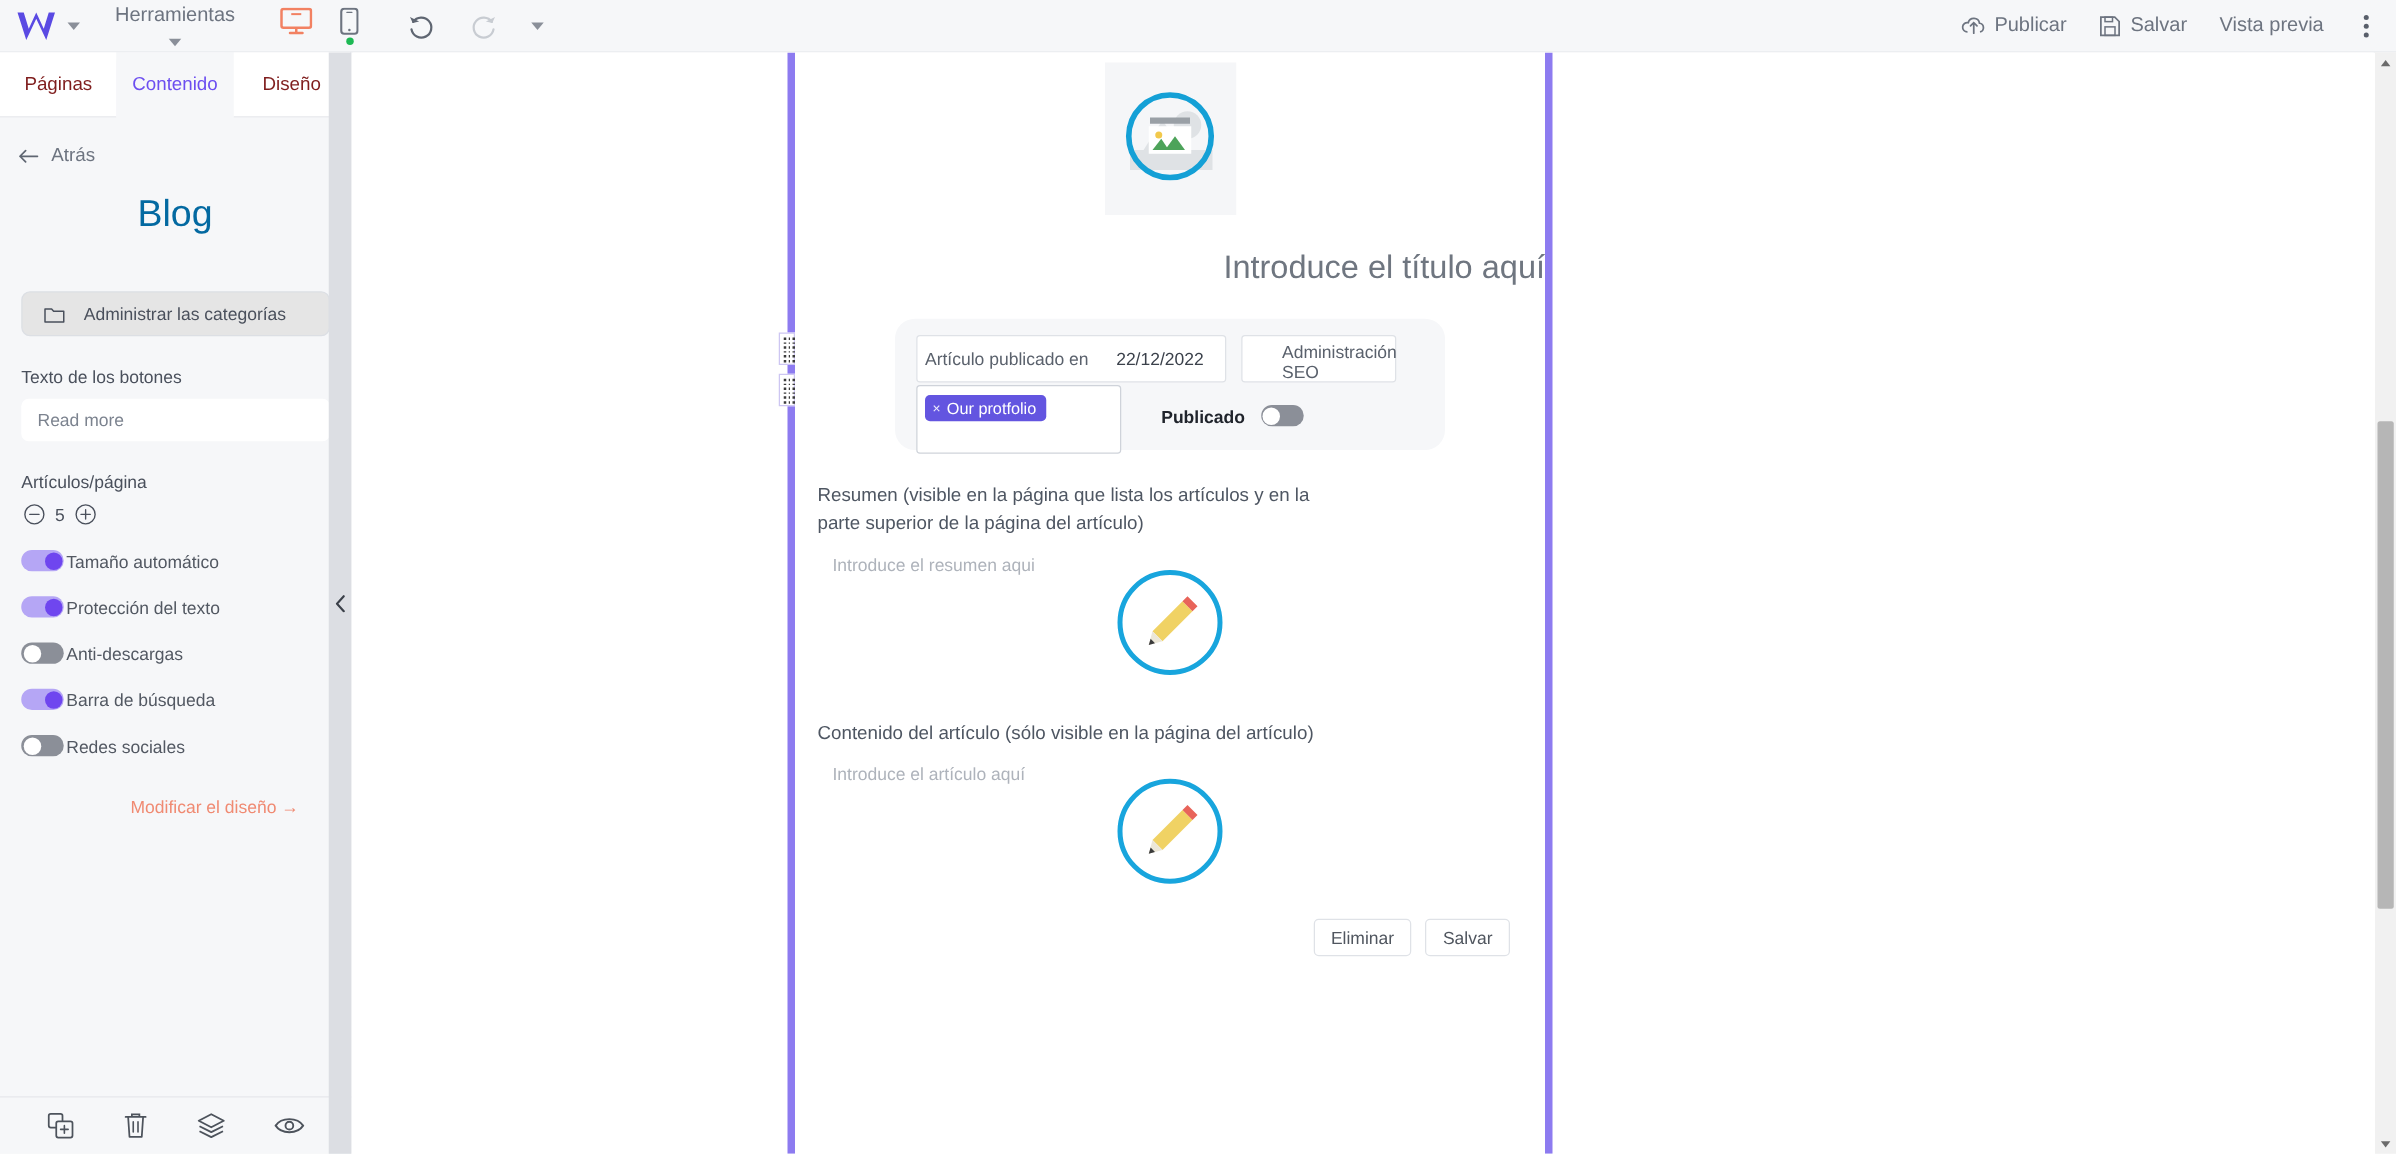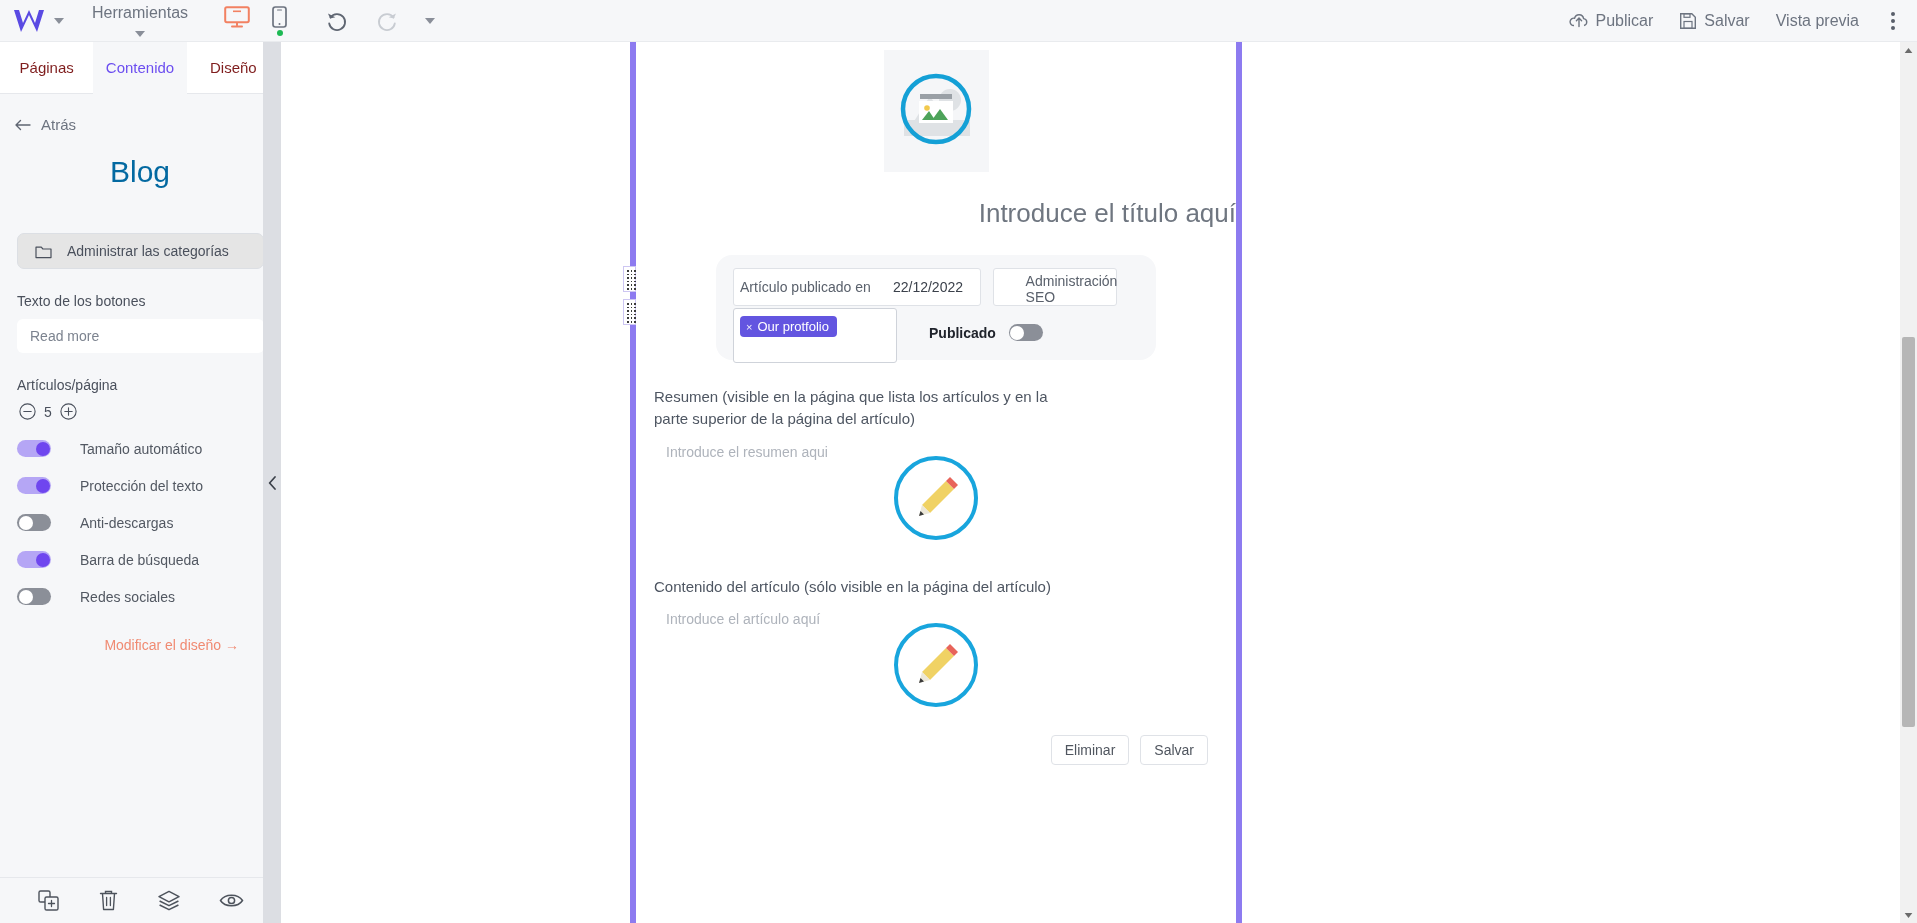--- a/index.html
+++ b/index.html
@@ -85,21 +85,21 @@
     margin-top: 10px; width: 247px; height: 34px;
     background: #ffffff; border: none; border-radius: 6px;
     padding: 0 13px; font-size: 14px; color: #7c838f;
     font-family: "Liberation Sans", sans-serif;
   }
   .stepper { display: flex; align-items: center; gap: 8px; margin-top: 10px; padding-left: 2px; }
   .step-btn { cursor: pointer; display: block; }
   .step-val { font-size: 14px; color: #4a505c; }
 
   .toggle-row {
-    display: flex; align-items: center; gap: 29px;
+    display: flex; align-items: center; gap: 2px;
     margin-top: 20px; cursor: pointer;
   }
   .sw { width: 34px; height: 17px; border-radius: 9px; position: relative; flex: none; }
   .sw.on { background: #b5a6f5; }
   .sw.off { background: #8b8f98; }
   .sw .knob {
     position: absolute; top: 1.5px; width: 14px; height: 14px;
     border-radius: 50%; background: #ffffff;
   }
   .sw.on .knob { right: 1.5px; background: #6f46ef; }

